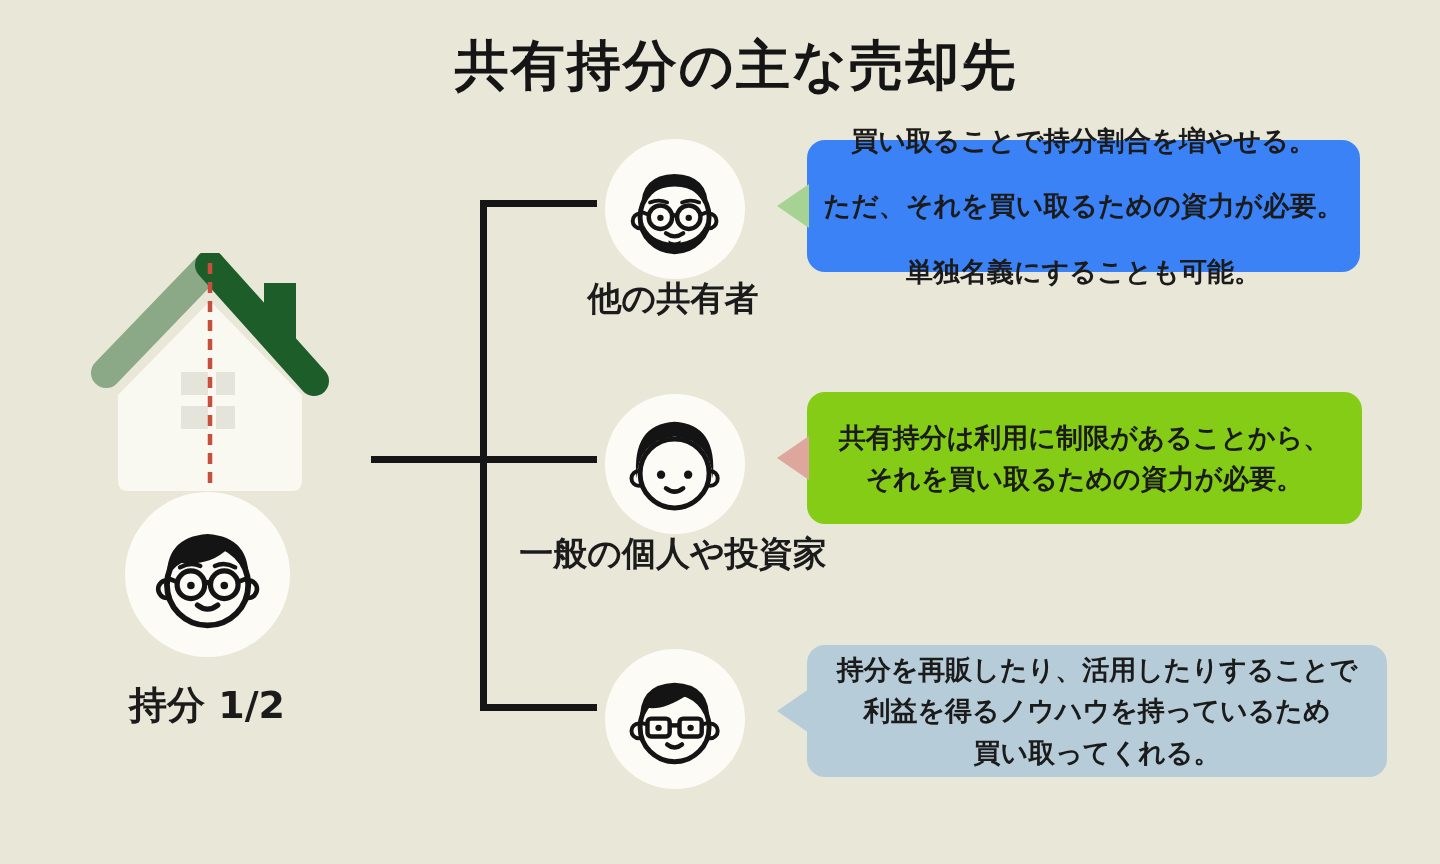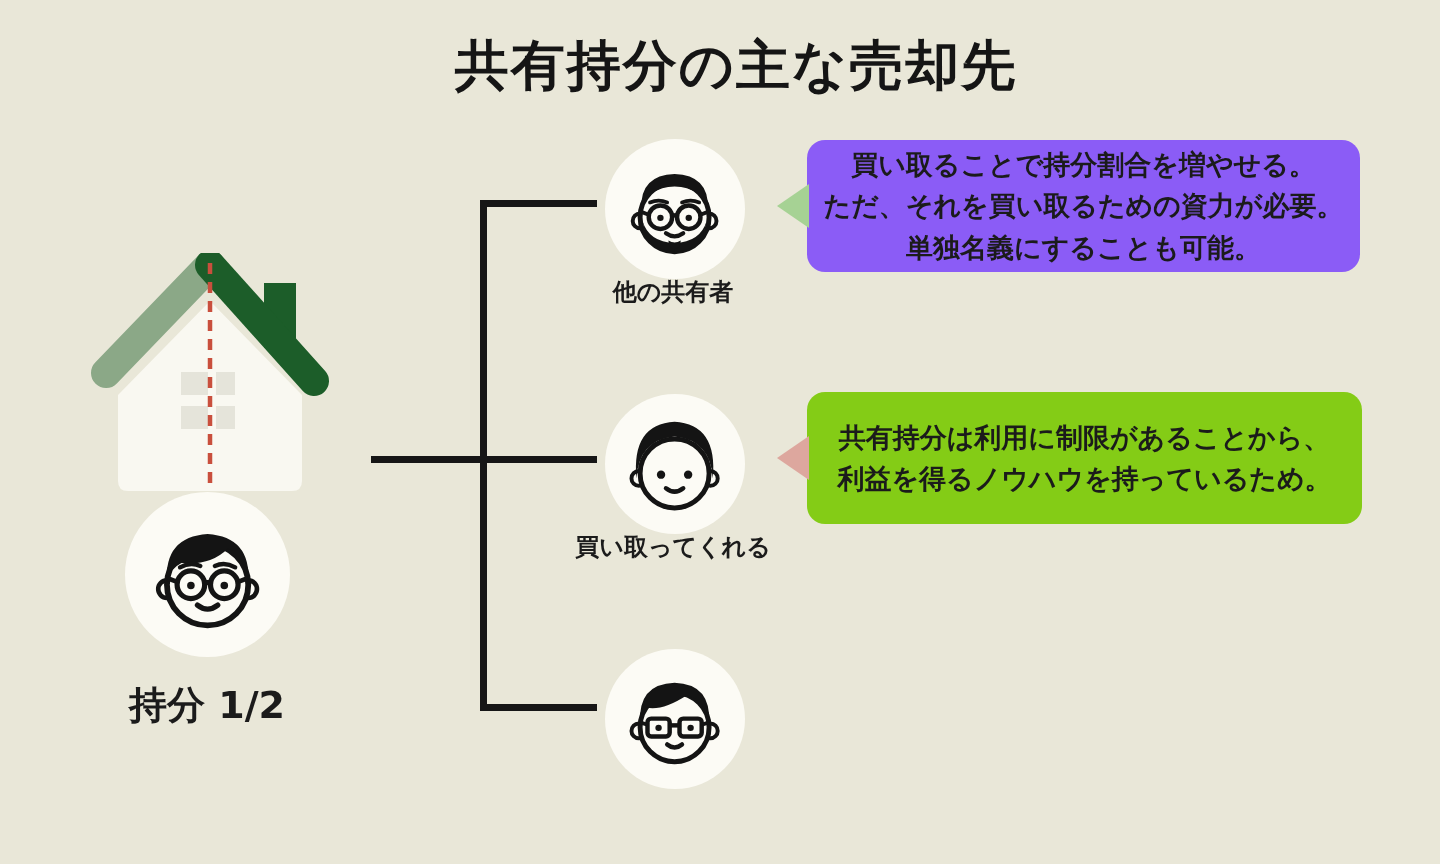--- a/index.html
+++ b/index.html
@@ -58,21 +58,21 @@
     font-size: 38px;
     font-weight: 800;
     margin-top: 44px;
   }
 
   .branch-label {
     position: absolute;
     left: 495px;
     width: 356px;
     text-align: center;
-    font-size: 24px;
+    font-size: 34px;
     font-weight: 800;
   }
   .branch-label-1 { top: 276px; }
   .branch-label-2 { top: 531px; }
   .branch-label-3 { top: 781px; }
 
   .bubble {
     position: absolute;
     border-radius: 18px;
     display: flex;
@@ -159,55 +159,61 @@
       <line x1="29" y1="55" x2="22.5" y2="52.5" stroke="#141414" stroke-width="3.2"></line>
       <line x1="71" y1="55" x2="77.5" y2="52.5" stroke="#141414" stroke-width="3.2"></line>
       <circle cx="38.5" cy="57.5" r="2.6" fill="#141414"></circle>
       <circle cx="61.5" cy="57.5" r="2.6" fill="#141414"></circle>
       <path d="M24,60 Q27,84 50,85 Q73,84 76,60 Q71,77 50,78 Q29,77 24,60 Z" fill="#141414"></path>
       <path d="M43,70 Q50,75 57,70" stroke="#141414" stroke-width="3.4" fill="none" stroke-linecap="round"></path>
       <path d="M45,76 Q50,79 55,76 Q55,82 50,83 Q45,82 45,76 Z" fill="#141414"></path>
     </svg>
   </div>
   <div class="branch-label branch-label-1">他の共有者</div>
-  <div class="bubble bubble-1" style="background-color: #8b5cf6;">
+  <div class="bubble bubble-1" style="background-color: #3b82f6; gap: 24px;">
     <div class="bubble-tail" style="background-color: rgb(166, 210, 148);"></div>
     <div class="bubble-line">買い取ることで持分割合を増やせる。</div>
     <div class="bubble-line">ただ、それを買い取るための資力が必要。</div>
     <div class="bubble-line">単独名義にすることも可能。</div>
   </div>
 
   <div class="avatar avatar-2">
     <svg viewBox="0 0 100 100" xmlns="http://www.w3.org/2000/svg" aria-hidden="true">
       <circle cx="21" cy="62" r="6" fill="#fcfbf5" stroke="#141414" stroke-width="3.2"></circle>
       <circle cx="79" cy="62" r="6" fill="#fcfbf5" stroke="#141414" stroke-width="3.2"></circle>
       <circle cx="50" cy="58" r="28" fill="#fcfbf5" stroke="#141414" stroke-width="4"></circle>
       <path d="M19,62 Q15,18 50,16 Q85,18 81,62 Q79,31 50,28 Q21,31 19,62 Z" fill="#141414"></path>
       <circle cx="39" cy="59" r="3.4" fill="#141414"></circle>
       <circle cx="61" cy="59" r="3.4" fill="#141414"></circle>
       <path d="M43,70 Q50,75.5 57,70" stroke="#141414" stroke-width="3.6" fill="none" stroke-linecap="round"></path>
     </svg>
   </div>
-  <div class="branch-label branch-label-2">買い取ってくれる</div>
+  <div class="branch-label branch-label-2">一般の個人や投資家</div>
   <div class="bubble bubble-2" style="background-color: #84cc16;">
     <div class="bubble-tail" style="background-color: rgb(221, 167, 158);"></div>
     <div class="bubble-line">共有持分は利用に制限があることから、</div>
-    <div class="bubble-line">利益を得るノウハウを持っているため。</div>
+    <div class="bubble-line">それを買い取るための資力が必要。</div>
   </div>
 
   <div class="avatar avatar-3">
     <svg viewBox="0 0 100 100" xmlns="http://www.w3.org/2000/svg" aria-hidden="true">
       <circle cx="21" cy="60" r="6" fill="#fcfbf5" stroke="#141414" stroke-width="3.2"></circle>
       <circle cx="79" cy="60" r="6" fill="#fcfbf5" stroke="#141414" stroke-width="3.2"></circle>
       <circle cx="50" cy="57" r="28" fill="#fcfbf5" stroke="#141414" stroke-width="4"></circle>
       <path d="M22,54 Q20,22 50,21 Q80,22 78,54 Q75,35 60,31 Q40,44 27,41 Q23,46 22,54 Z" fill="#141414"></path>
       <rect x="28" y="50" width="18" height="14.5" rx="3" fill="none" stroke="#141414" stroke-width="3.6"></rect>
       <rect x="54" y="50" width="18" height="14.5" rx="3" fill="none" stroke="#141414" stroke-width="3.6"></rect>
       <line x1="46" y1="55.5" x2="54" y2="55.5" stroke="#141414" stroke-width="3.6"></line>
       <line x1="28" y1="55" x2="22" y2="53" stroke="#141414" stroke-width="3.2"></line>
       <line x1="72" y1="55" x2="78" y2="53" stroke="#141414" stroke-width="3.2"></line>
       <circle cx="37" cy="57.5" r="2.6" fill="#141414"></circle>
       <circle cx="63" cy="57.5" r="2.6" fill="#141414"></circle>
       <path d="M44,71 Q50,76 56,71" stroke="#141414" stroke-width="3.6" fill="none" stroke-linecap="round"></path>
     </svg>
   </div>
+  <div class="bubble bubble-3" style="background-color: rgb(183, 204, 217);">
+    <div class="bubble-tail" style="background-color: rgb(183, 204, 217);"></div>
+    <div class="bubble-line">持分を再販したり、活用したりすることで</div>
+    <div class="bubble-line">利益を得るノウハウを持っているため</div>
+    <div class="bubble-line">買い取ってくれる。</div>
+  </div>
 
 </div>
 
 </body></html>

